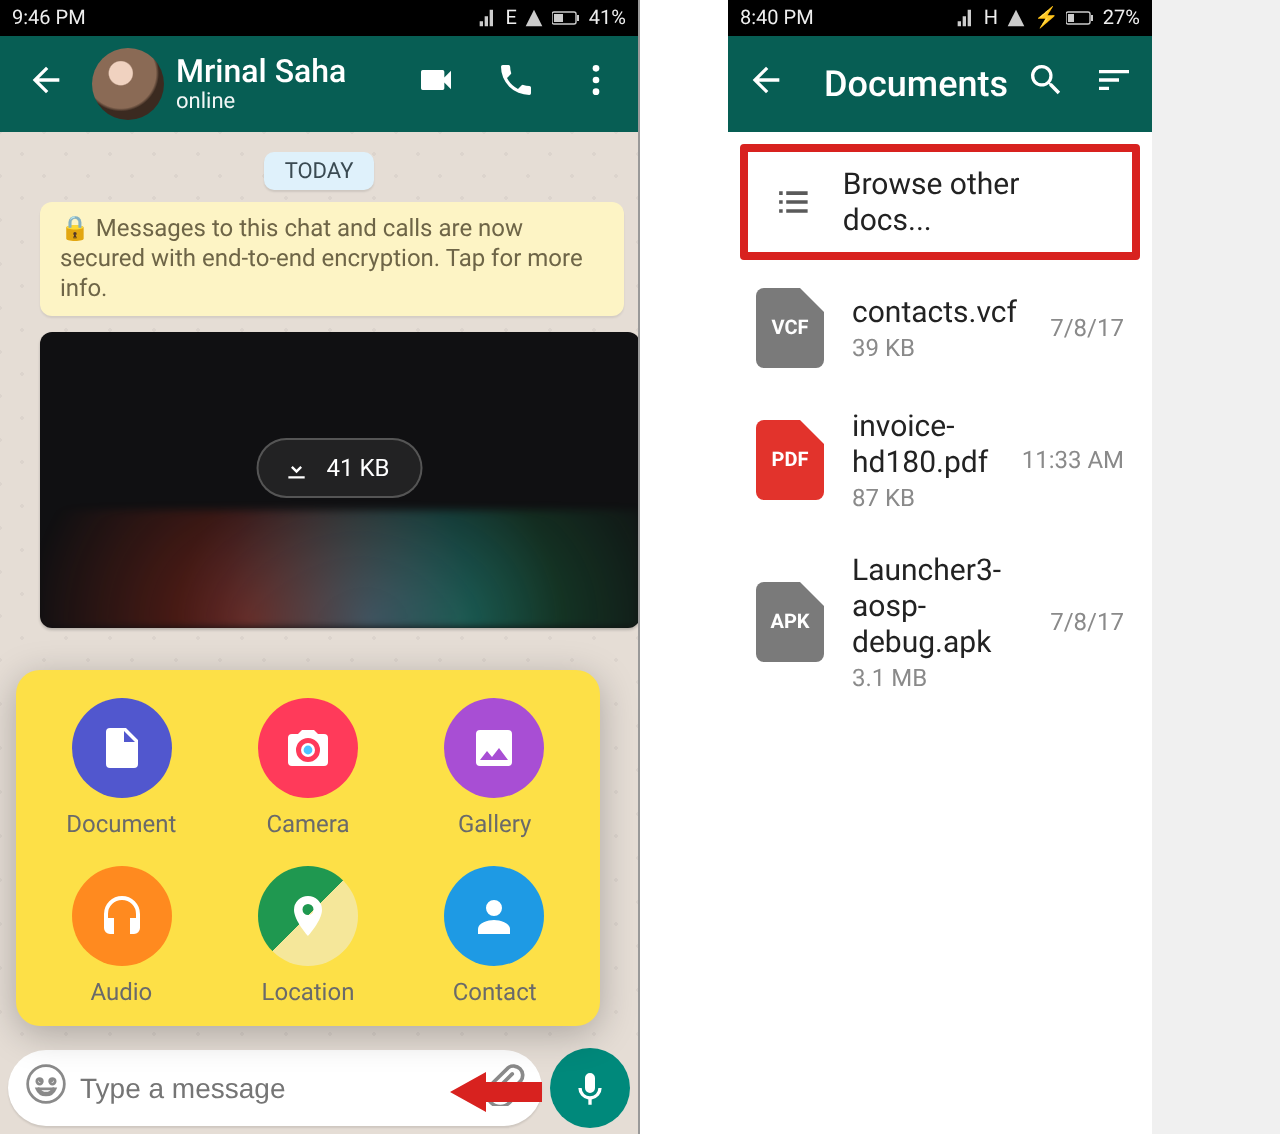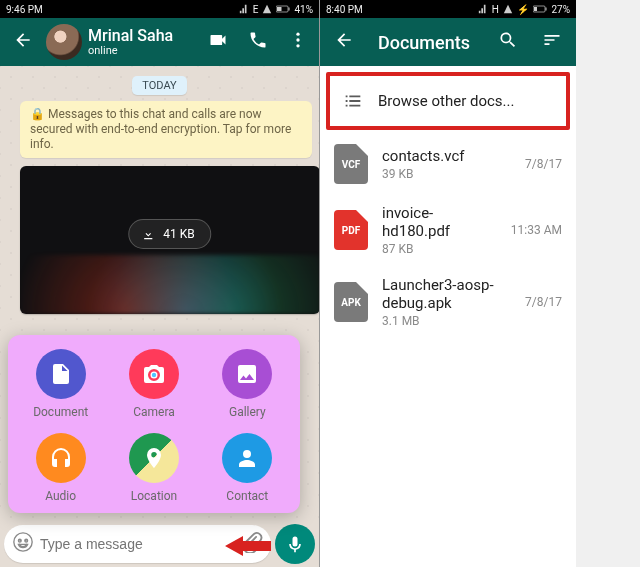--- a/index.html
+++ b/index.html
@@ -1,20 +1,20 @@
 <!DOCTYPE html>
 <html><head>
 <meta charset="utf-8">
 <style>
   * { box-sizing: border-box; margin: 0; padding: 0; }
   body { font-family: Roboto, "Helvetica Neue", Arial, sans-serif; background: #f0f0f0; }
   .container { display: flex; width: 640px; height: 567px; }
   .pane { height: 100%; position: relative; background: #fff; overflow: hidden; }
   .pane-left { width: 320px; border-right: 1px solid #999; }
-  .pane-right { width: 256px; }
+  .pane-right { width: 256px; padding-left: 44px; }
 
   
   .status { height: 18px; background: #000; color: #eee; display: flex; align-items: center; font-size: 10px; padding: 0 6px; justify-content: space-between; }
   .status .right { display: flex; align-items: center; gap: 4px; }
   .status svg { fill: #ccc; }
 
   
   .wa-header { background: #075e54; height: 48px; display: flex; align-items: center; padding: 0 4px 0 6px; gap: 6px; color: #fff; }
   .avatar { width: 36px; height: 36px; border-radius: 50%; background: radial-gradient(circle at 40% 35%, #f0d2c0 18%, #8a6a55 20% 55%, #3b2a20 60%); flex-shrink: 0; }
   .contact { flex: 1; line-height: 1.1; }
@@ -33,21 +33,21 @@
   .encrypt { background: #fdf4c5; color: #6e6547; font-size: 12px; padding: 6px 10px; border-radius: 6px; margin: 6px auto 0; width: 292px; text-align: left; box-shadow: 0 1px 1px rgba(0,0,0,.08); line-height: 1.25; }
   .media-msg { margin-top: 8px; width: 300px; height: 148px; background: #101012; border-radius: 6px; box-shadow: 0 1px 1.5px rgba(0,0,0,.2); position: relative; overflow: hidden; }
   .media-msg::after { content:""; position:absolute; left:0; right:0; bottom:0; height:40%; background:
     radial-gradient(circle at 35% 95%, rgba(255,60,30,.35), transparent 55%),
     radial-gradient(circle at 55% 95%, rgba(40,150,240,.35), transparent 55%),
     radial-gradient(circle at 70% 95%, rgba(40,220,120,.3), transparent 55%); filter: blur(2px); }
   .dl-pill { position: absolute; left: 50%; top: 46%; transform: translate(-50%,-50%); background: rgba(40,40,40,.78); color: #fff; font-size: 12px; padding: 7px 16px 7px 12px; border-radius: 20px; display: flex; align-items: center; gap: 8px; border:1px solid rgba(120,120,120,.6); }
   .dl-pill svg { fill: #fff; width: 14px; height: 14px; }
 
   
-  .attach-sheet { position: absolute; left: 8px; right: 19px; bottom: 54px; background: #f0abfc; border-radius: 12px; box-shadow: 0 4px 18px rgba(0,0,0,.25); padding: 14px 6px 10px; display: grid; grid-template-columns: repeat(3, 1fr); row-gap: 14px; z-index: 5; margin-top: 12px; }
+  .attach-sheet { position: absolute; left: 8px; right: 19px; bottom: 54px; background: #fde047; border-radius: 12px; box-shadow: 0 4px 18px rgba(0,0,0,.25); padding: 14px 6px 10px; display: grid; grid-template-columns: repeat(3, 1fr); row-gap: 14px; z-index: 5; margin-top: 12px; }
   .at-item { text-align: center; font-size: 12px; color: #6a6a6a; }
   .at-circle { width: 50px; height: 50px; border-radius: 50%; margin: 0 auto 6px; display: flex; align-items: center; justify-content: center; }
   .at-circle svg { fill: #fff; width: 24px; height: 24px; }
 
   
   .inputbar { position: absolute; left: 0; right: 0; bottom: 0; height: 46px; display: flex; align-items: center; padding: 0 4px; gap: 4px; background: #e5ddd5; }
   .msgbox { flex: 1; background: #fff; height: 38px; border-radius: 20px; display: flex; align-items: center; padding: 12px 8px; gap: 6px; box-shadow: 0 1px 1px rgba(0,0,0,.1); }
   .msgbox input { flex:1; border:0; outline:0; font-size: 14px; color:#444; background: transparent; }
   .msgbox svg { fill: #8a8a8a; width: 22px; height: 22px; }
   .mic { width: 40px; height: 40px; border-radius: 50%; background: #00897b; display: flex; align-items: center; justify-content: center; }

